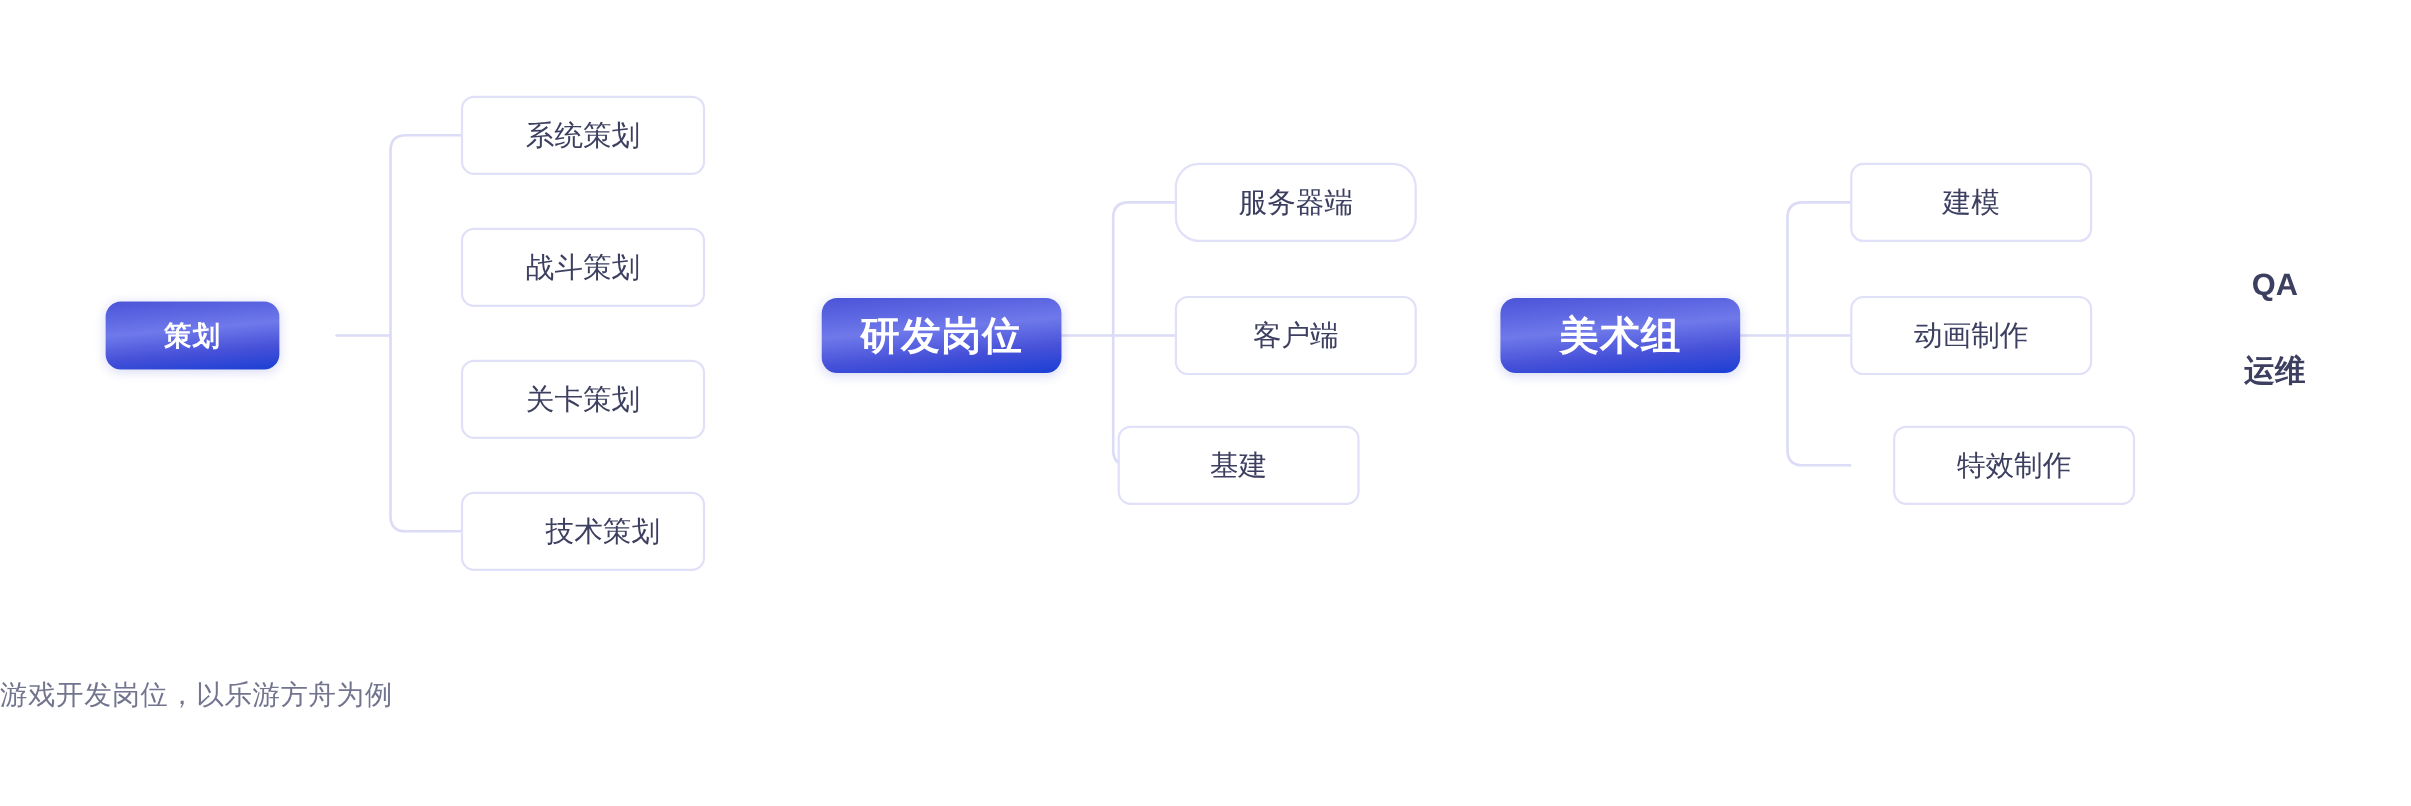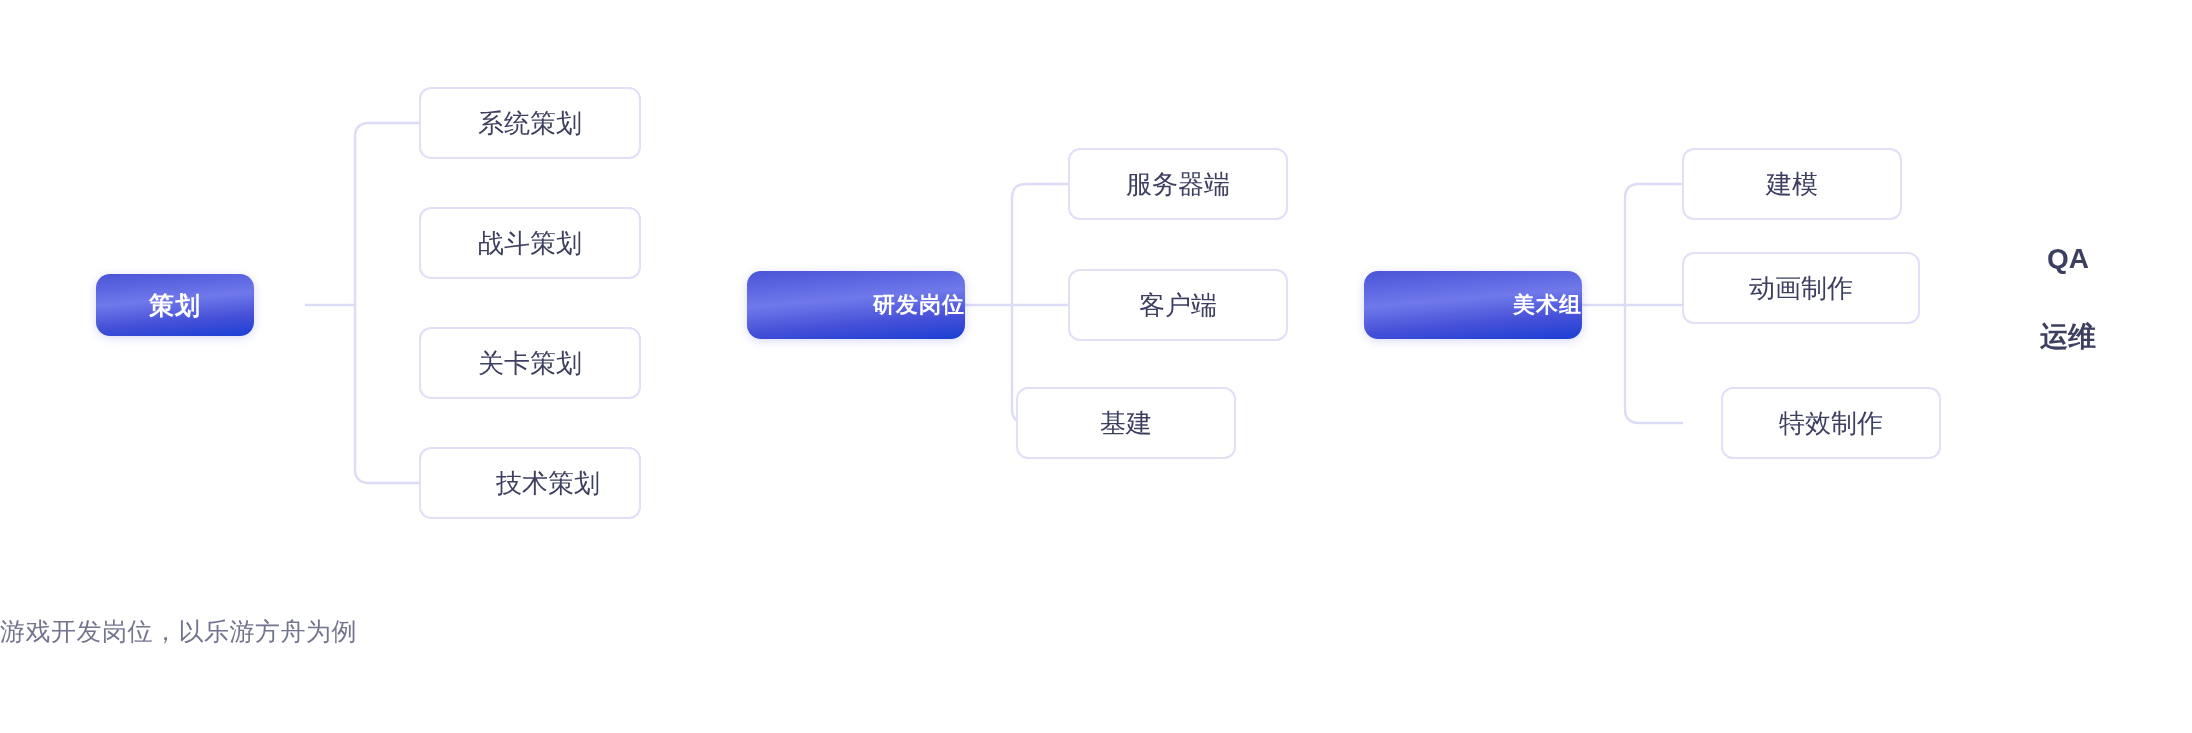--- a/index.html
+++ b/index.html
@@ -44,21 +44,21 @@
                 #6f79ea 42%,
                 #4650d8 72%,
                 #1a3fd4 100%);
     box-shadow: 0 2px 10px rgba(57,72,200,0.20);
     color: #ffffff;
     font-weight: bold;
     letter-spacing: 1px;
     white-space: nowrap;
   }
   .root-node.w1 { width: 158px; height: 62px; font-size: 25px; }
-  .root-node.w2 { width: 218px; height: 68px; font-size: 22px; justify-content: flex-end; }
+  .root-node.w2 { width: 218px; height: 68px; font-size: 36px; }
 
   
   .leaf-node {
     position: absolute;
     display: flex;
     align-items: center;
     justify-content: center;
     background: #ffffff;
     border: 2px solid #e0e0f8;
     border-radius: 12px;
@@ -130,38 +130,38 @@
     <span>关卡策划</span>
   </div>
   <div class="leaf-node" style="left:419px; top:447px; width:222px; height:72px;padding-left:36px;">
     <span>技术策划</span>
   </div>
 
   <div class="root-node w2" style="left:747px; top:271px;">
     <span>研发岗位</span>
   </div>
 
-  <div class="leaf-node" style="left:1068px; top:148px; width:220px; height:72px;">
+  <div class="leaf-node" style="left:1068px; top:148px; width:220px; height:72px;border-radius:22px;">
     <span>服务器端</span>
   </div>
   <div class="leaf-node" style="left:1068px; top:269px; width:220px; height:72px;">
     <span>客户端</span>
   </div>
   <div class="leaf-node" style="left:1016px; top:387px; width:220px; height:72px;">
     <span>基建</span>
   </div>
 
   <div class="root-node w2" style="left:1364px; top:271px;">
     <span>美术组</span>
   </div>
 
   <div class="leaf-node" style="left:1682px; top:148px; width:220px; height:72px;">
     <span>建模</span>
   </div>
-  <div class="leaf-node" style="left:1682px; top:252px; width:238px; height:72px;font-family:Liberation Mono, monospace;">
+  <div class="leaf-node" style="left:1682px; top:269px; width:220px; height:72px;font-family:Liberation Mono, monospace;">
     <span>动画制作</span>
   </div>
   <div class="leaf-node" style="left:1682px; top:387px; width:220px; height:72px;margin-left:39px;">
     <span>特效制作</span>
   </div>
 
   <div class="plain-label" style="left:2018px; top:243px; width:100px;">
     <span>QA</span>
   </div>
   <div class="plain-label" style="left:2018px; top:318px; width:100px;">

